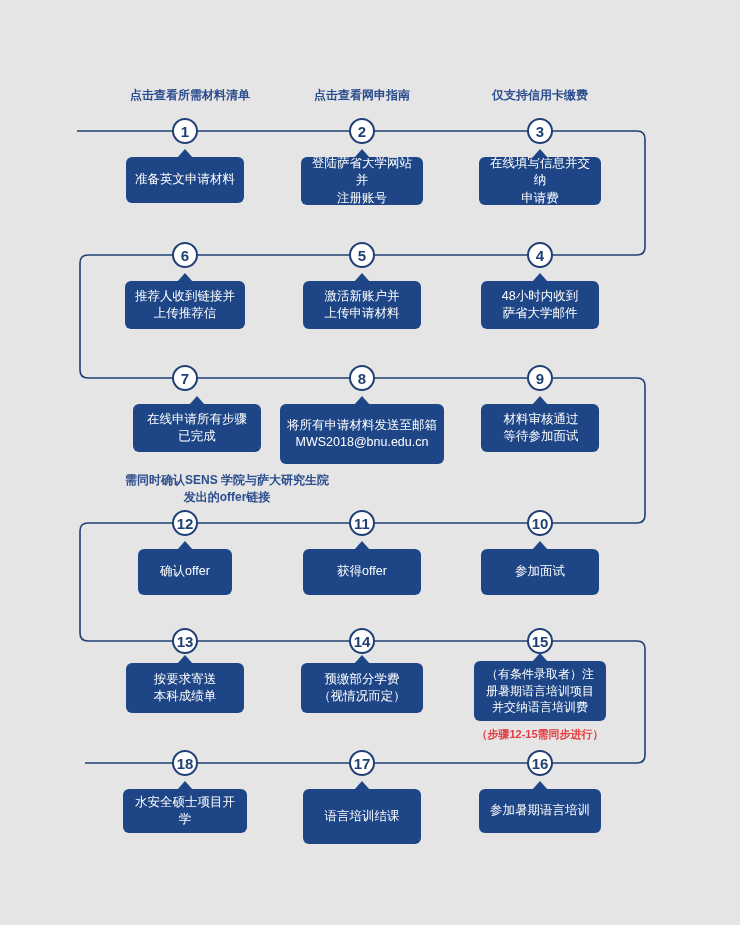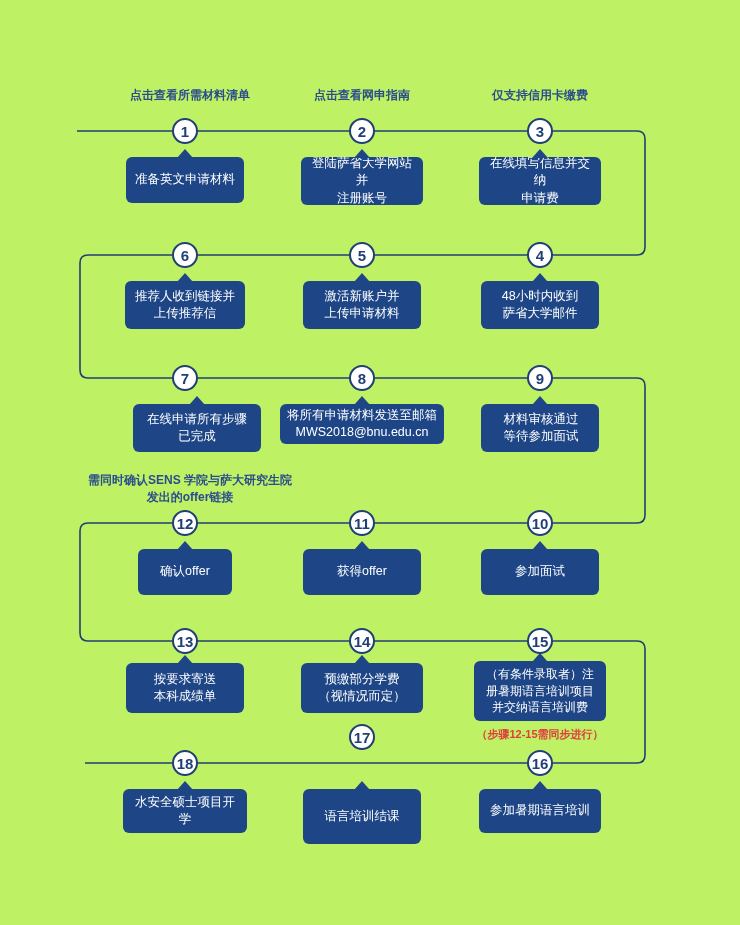--- a/index.html
+++ b/index.html
@@ -1,17 +1,17 @@
 <!DOCTYPE html>
 <html><head>
 <meta charset="utf-8">
 <style>
   html,body{margin:0;padding:0;background:#ffffff;}
   .canvas{
-    position:relative;width:740px;height:925px;background:#bef264;overflow:hidden;
+    position:relative;width:740px;height:925px;background:#e5e5e5;overflow:hidden;
     font-family:"Liberation Sans","DejaVu Sans",sans-serif;
   }
   .flow-svg{position:absolute;left:0;top:0;pointer-events:none;}
   .step-circle{
     position:absolute;width:26px;height:26px;border-radius:50%;
     background:#ffffff;border:2px solid #203f75;color:#203f75;
     font-weight:bold;font-size:15px;line-height:1;
     display:flex;align-items:center;justify-content:center;
     transform:translate(-50%,-50%);box-sizing:border-box;
   }
@@ -27,21 +27,21 @@
     border-right:8px solid transparent;border-bottom:9px solid #1e4687;
   }
   .box-label{white-space:pre-line;}
   .top-note{
     position:absolute;transform:translateX(-50%);color:#2b4d8e;
     font-size:12px;font-weight:600;white-space:nowrap;
   }
   .offer-note{
     position:absolute;transform:translateX(-50%);color:#2b4d8e;
     font-size:12px;font-weight:600;text-align:center;
-    white-space:pre-line;line-height:1.45;
+    white-space:pre-line;line-height:1.45;margin-left:37px;
   }
   .sync-note{
     position:absolute;transform:translateX(-50%);color:#e23c41;
     font-size:11px;font-weight:600;white-space:nowrap;
   }
 </style>
 </head>
 <body>
 
 <div class="canvas">
@@ -95,21 +95,21 @@
   </div>
 
   <div class="step-circle" style="left:185px;top:378px;">7</div>
   <div class="step-circle" style="left:362px;top:378px;">8</div>
   <div class="step-circle" style="left:540px;top:378px;">9</div>
   <div class="step-box" style="left:185px;top:404px;width:128px;height:48px;margin-left:12px;">
     <span class="pointer"></span>
     <span class="box-label">在线申请所有步骤
 已完成</span>
   </div>
-  <div class="step-box" style="left:362px;top:404px;width:164px;height:40px;">
+  <div class="step-box" style="left:362px;top:404px;width:164px;height:60px;">
     <span class="pointer"></span>
     <span class="box-label">将所有申请材料发送至邮箱
 MWS2018@bnu.edu.cn</span>
   </div>
   <div class="step-box" style="left:540px;top:404px;width:118px;height:48px;padding-left:8px;">
     <span class="pointer"></span>
     <span class="box-label">材料审核通过
 等待参加面试</span>
   </div>
 
@@ -148,21 +148,21 @@
   <div class="step-box" style="left:540px;top:661px;width:132px;height:60px;font-size:12px;">
     <span class="pointer"></span>
     <span class="box-label">（有条件录取者）注
 册暑期语言培训项目
 并交纳语言培训费</span>
   </div>
 
   <div class="sync-note" style="left:540px;top:727px;">（步骤12-15需同步进行）</div>
 
   <div class="step-circle" style="left:185px;top:763px;">18</div>
-  <div class="step-circle" style="left:362px;top:737px;">17</div>
+  <div class="step-circle" style="left:362px;top:763px;">17</div>
   <div class="step-circle" style="left:540px;top:763px;">16</div>
   <div class="step-box" style="left:185px;top:789px;width:124px;height:44px;">
     <span class="pointer"></span>
     <span class="box-label">水安全硕士项目开学</span>
   </div>
   <div class="step-box" style="left:362px;top:789px;width:118px;height:55px;">
     <span class="pointer"></span>
     <span class="box-label">语言培训结课</span>
   </div>
   <div class="step-box" style="left:540px;top:789px;width:122px;height:44px;">

